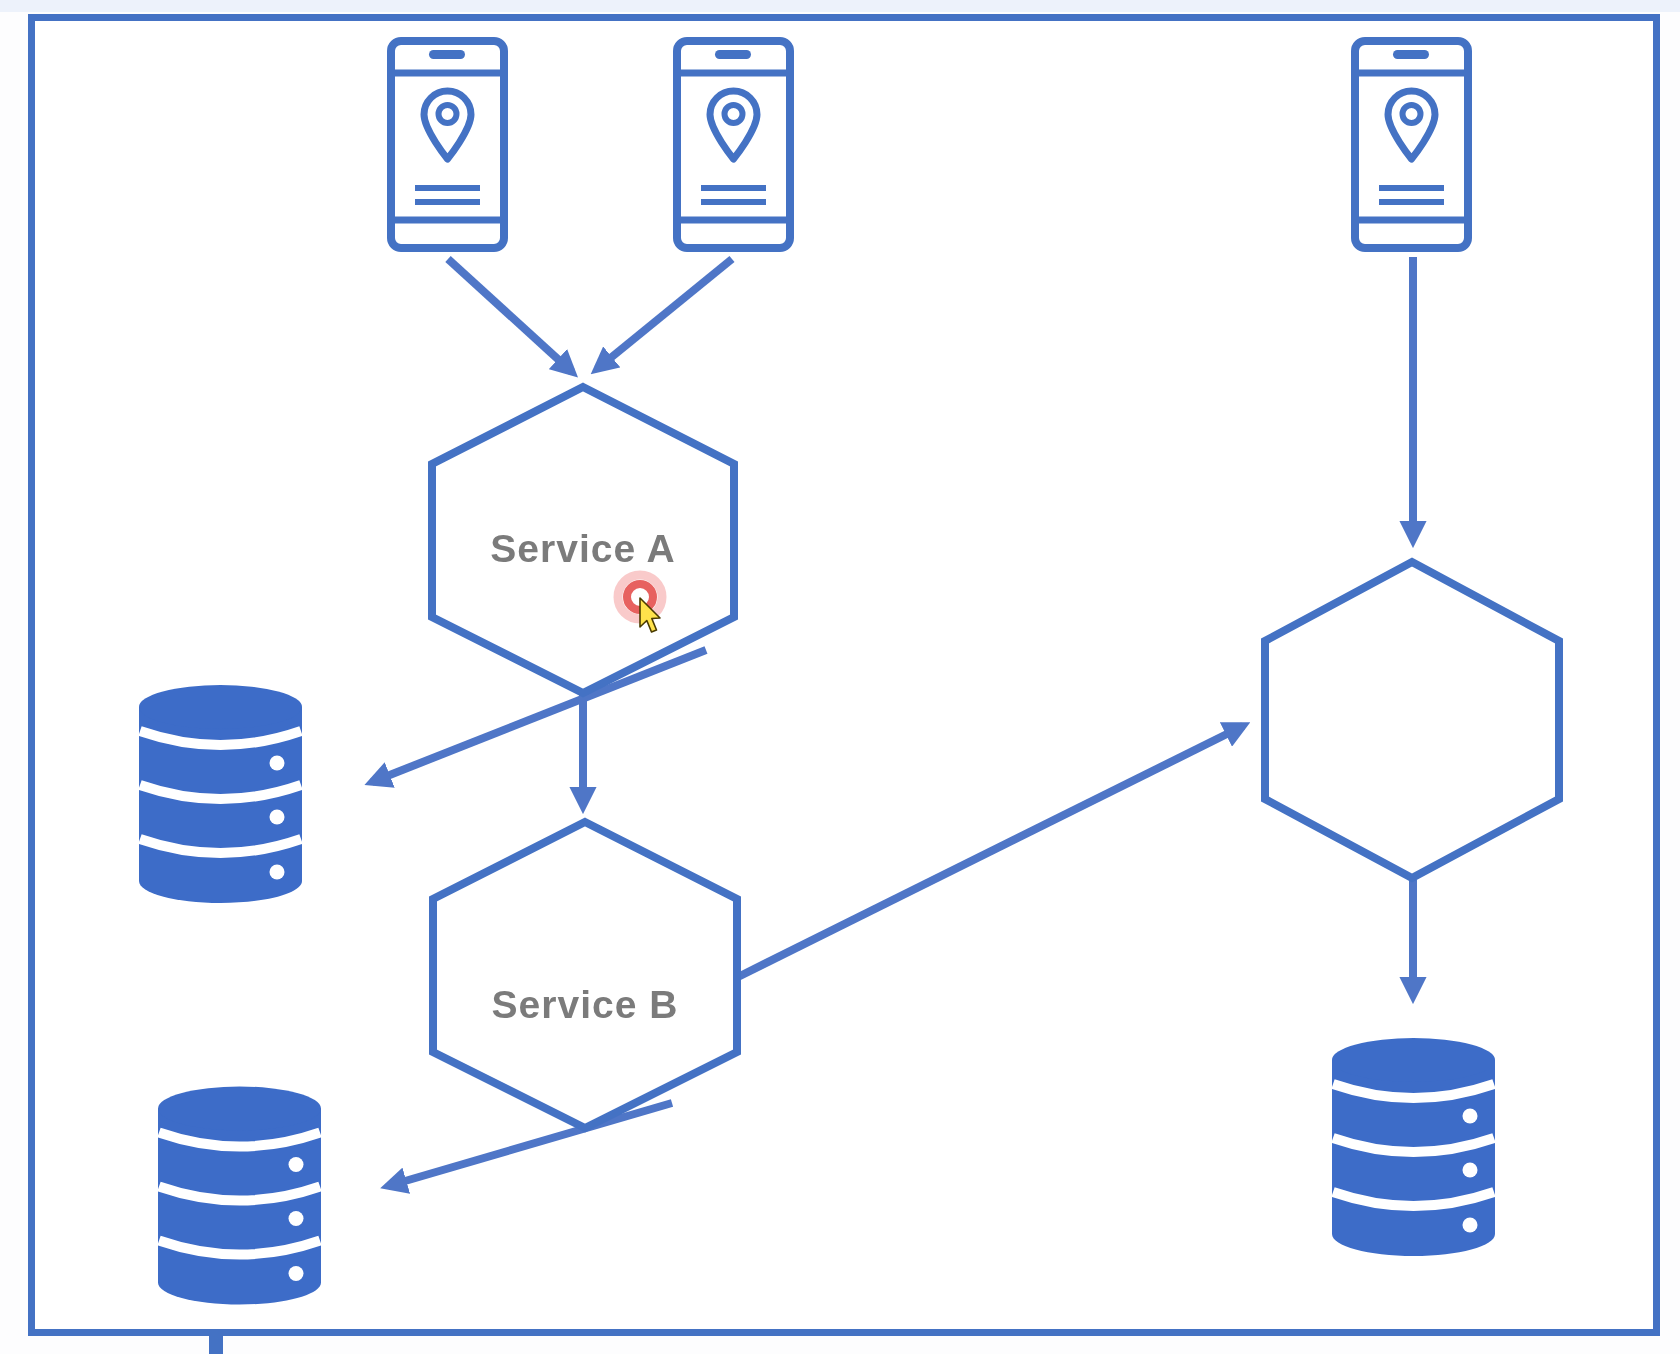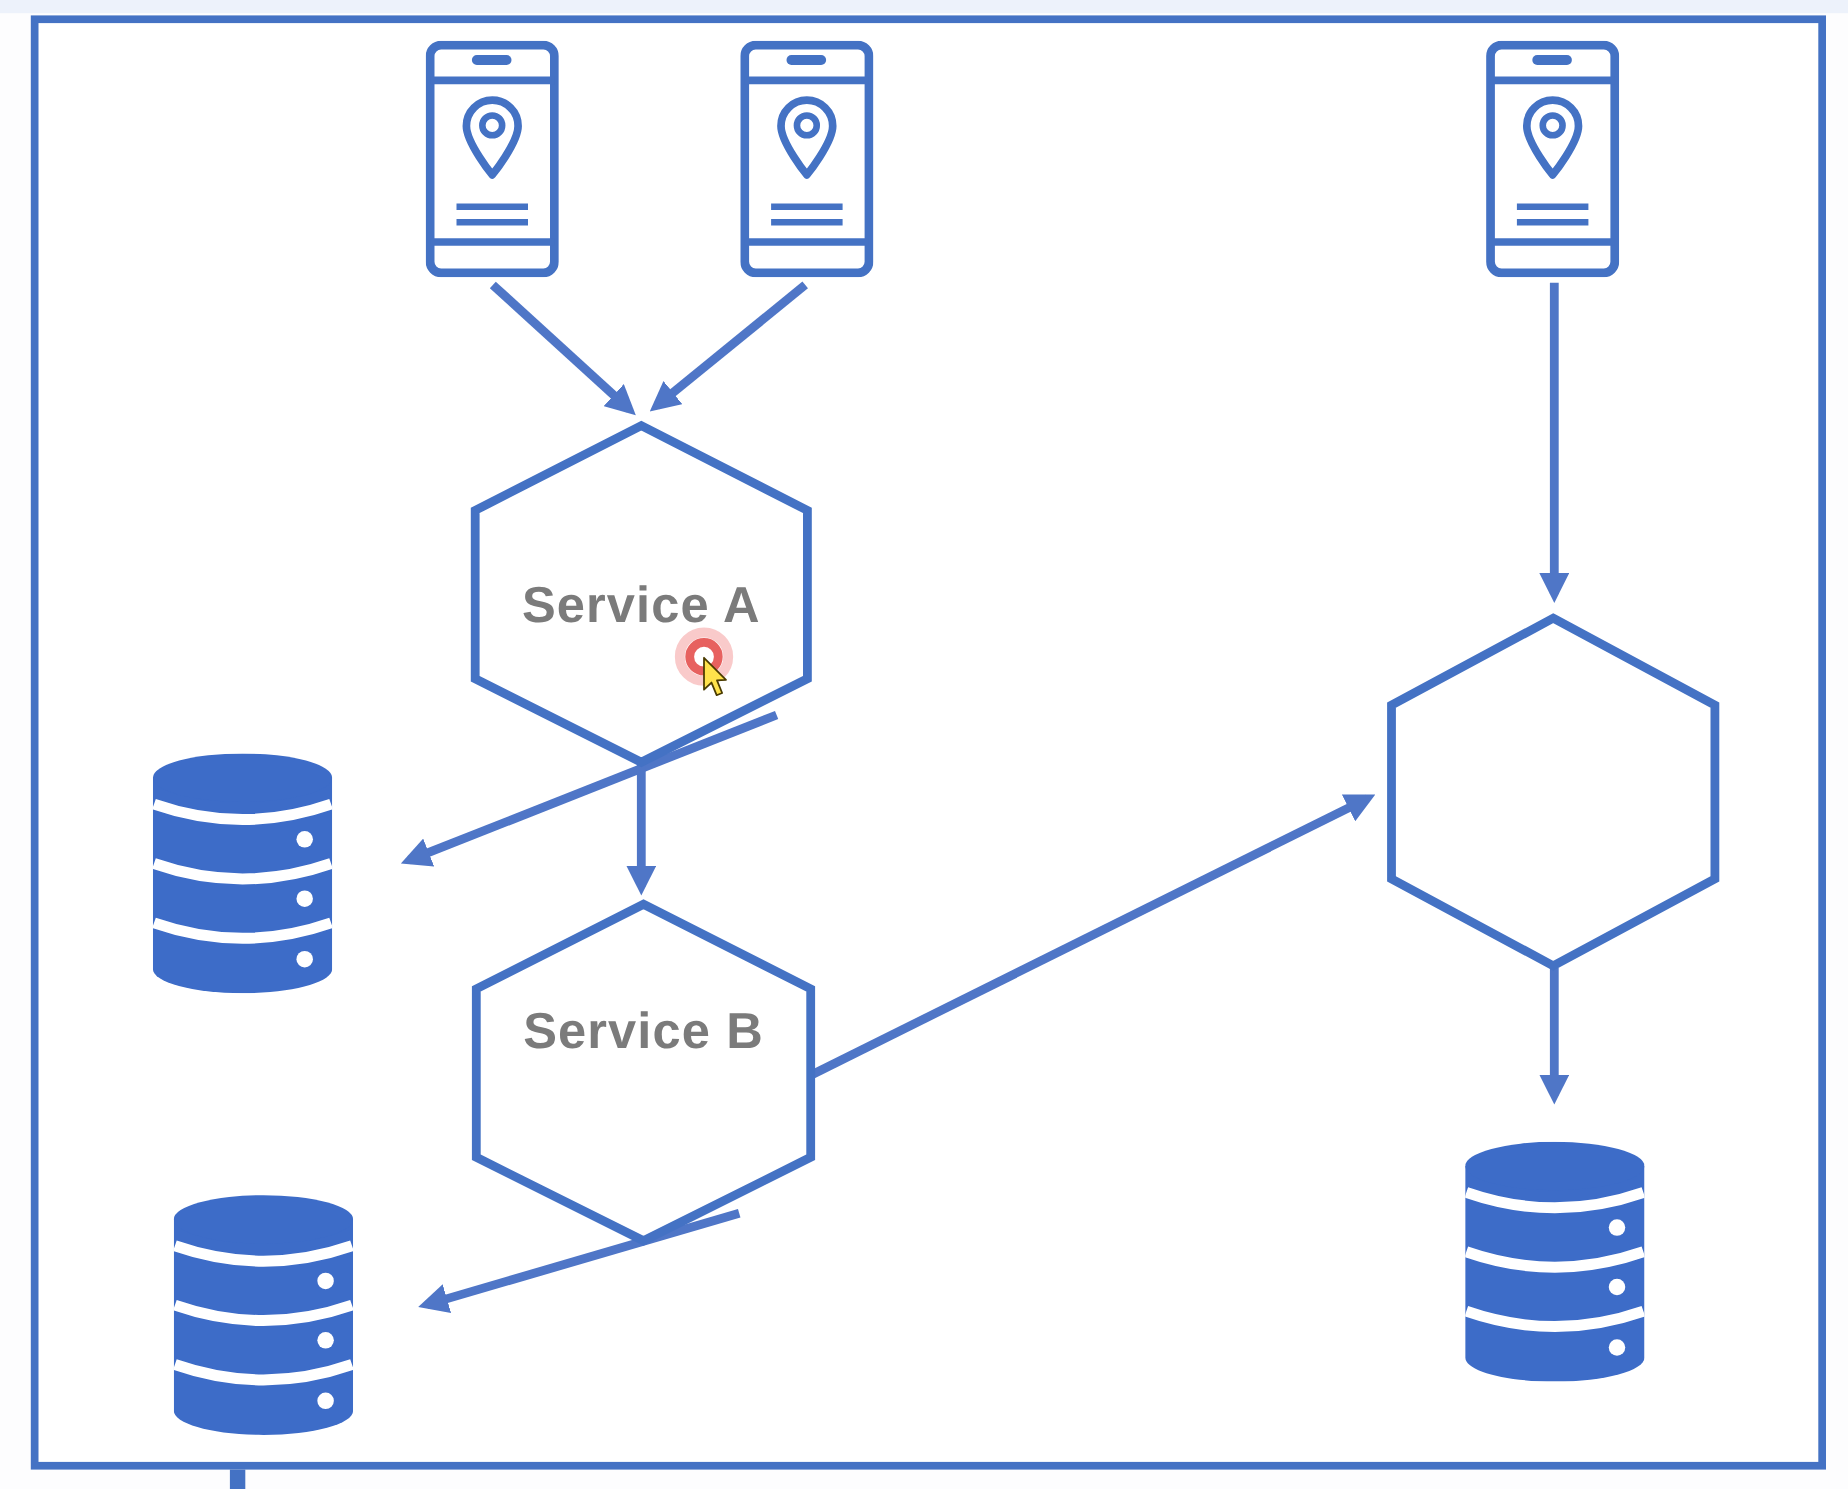--- a/index.html
+++ b/index.html
@@ -1,22 +1,22 @@
 <!DOCTYPE html>
 <html><head>
 <meta charset="utf-8">
 <style>
   html,body{margin:0;padding:0;background:#fafbfe;font-family:"Liberation Sans",sans-serif;}
   .canvas{position:relative;width:1680px;height:1354px;overflow:hidden;background:#fdfdfe;}
   .top-strip{position:absolute;left:0;top:0;width:1680px;height:12px;background:#edf2fb;}
   .frame{position:absolute;left:28px;top:14px;width:1618px;height:1308px;border:7px solid #4472C4;background:#ffffff;}
   .layer{position:absolute;left:0;top:0;width:1680px;height:1354px;}
-  .node-label{position:absolute;transform:translate(-50%,-50%);font-weight:700;font-size:46px;color:#7b7b7b;letter-spacing:1px;white-space:nowrap;}
+  .node-label{position:absolute;transform:translate(-50%,-50%);font-weight:700;font-size:39px;color:#7b7b7b;letter-spacing:1px;white-space:nowrap;}
   .label-a{left:583px;top:549px;}
-  .label-b{left:585px;top:937px;}
+  .label-b{left:585px;top:1005px;}
   .label-c{left:1412px;top:723px;}
   .stub{position:absolute;left:209px;top:1336px;width:14px;height:18px;background:#4472C4;}
 </style>
 </head>
 <body>
 
 <div class="canvas">
   <div class="top-strip"></div>
   <div class="frame"></div>
 

